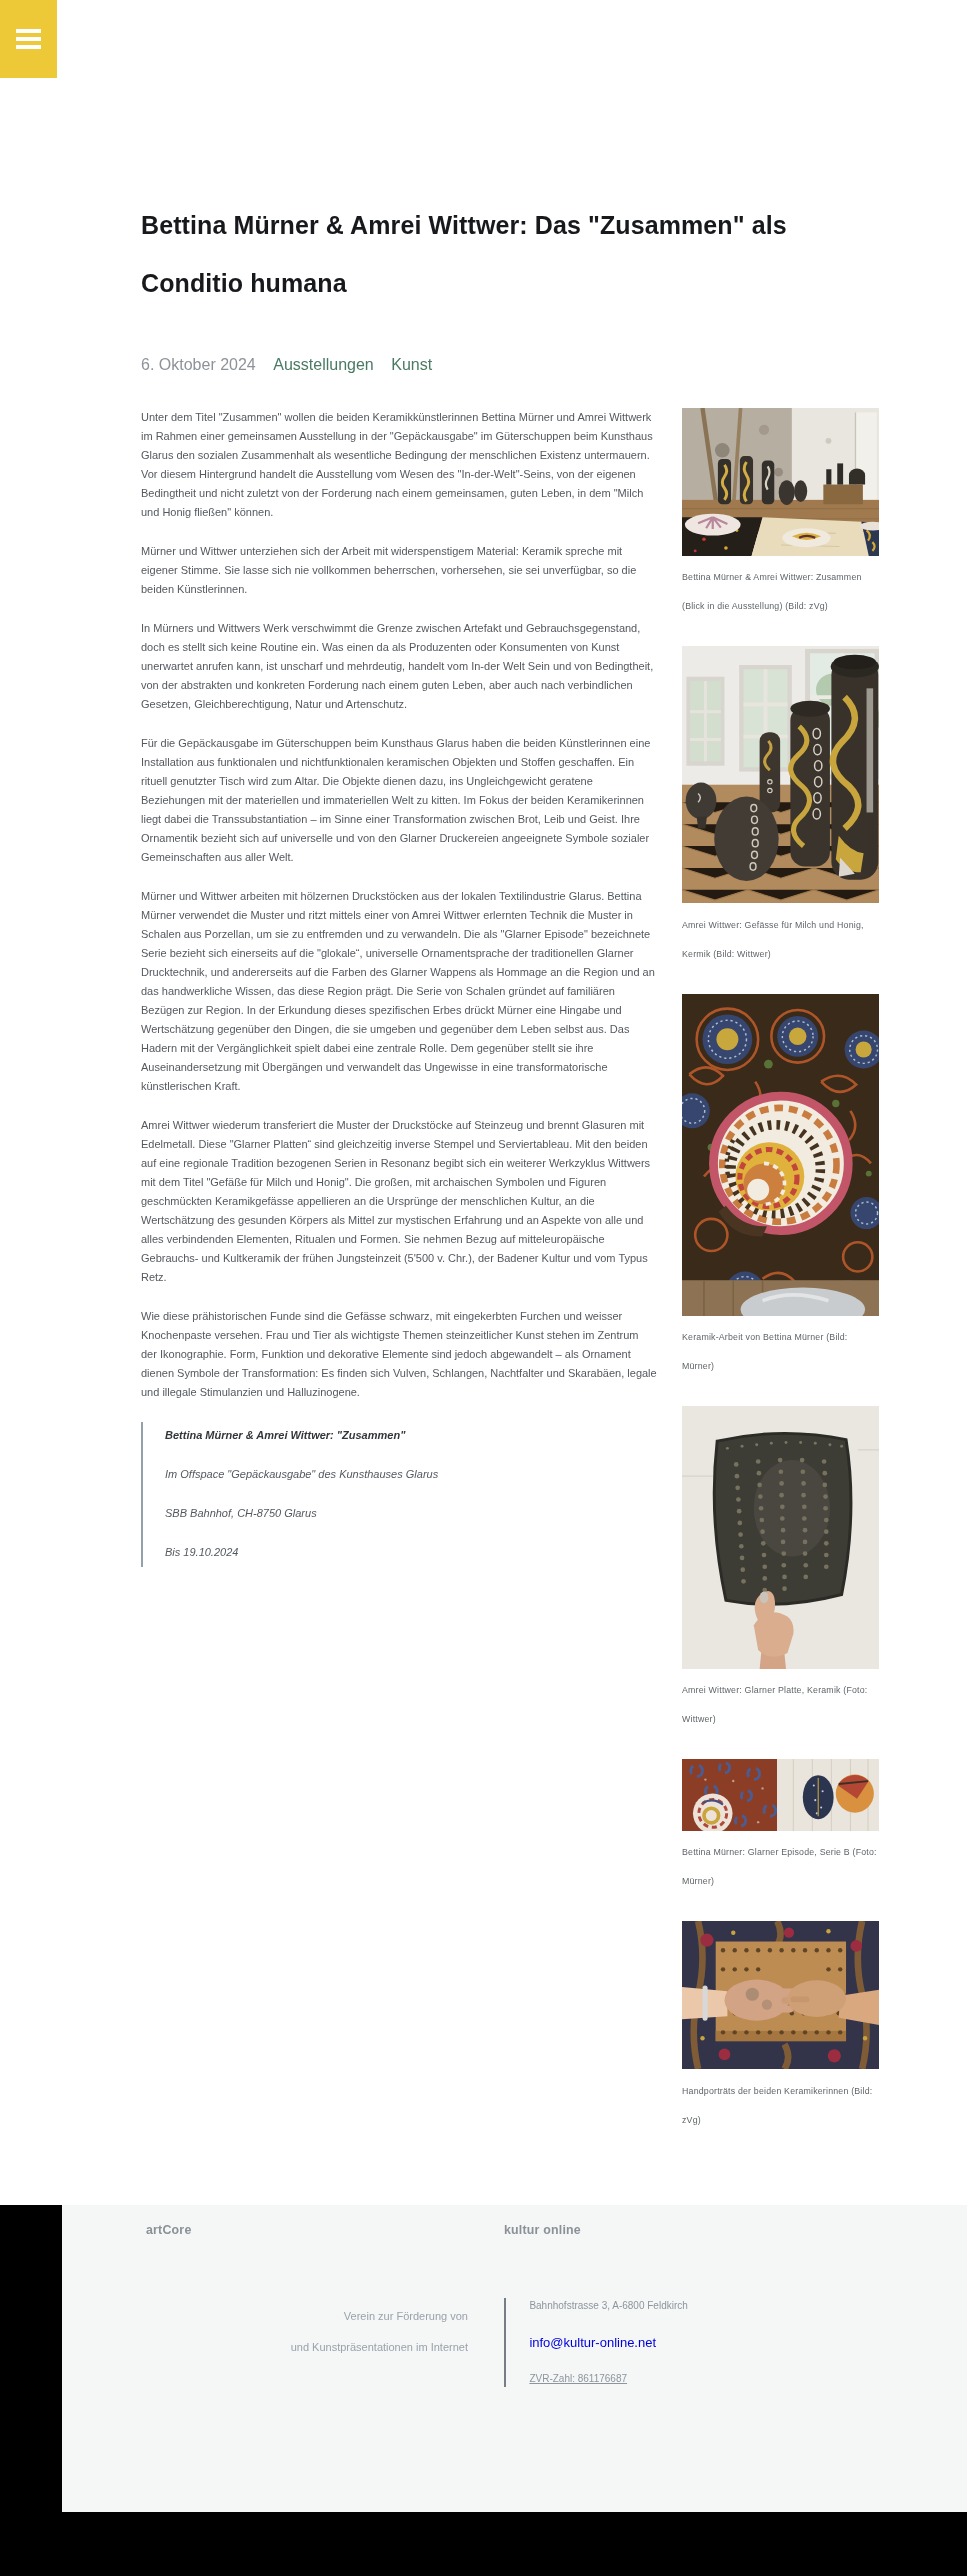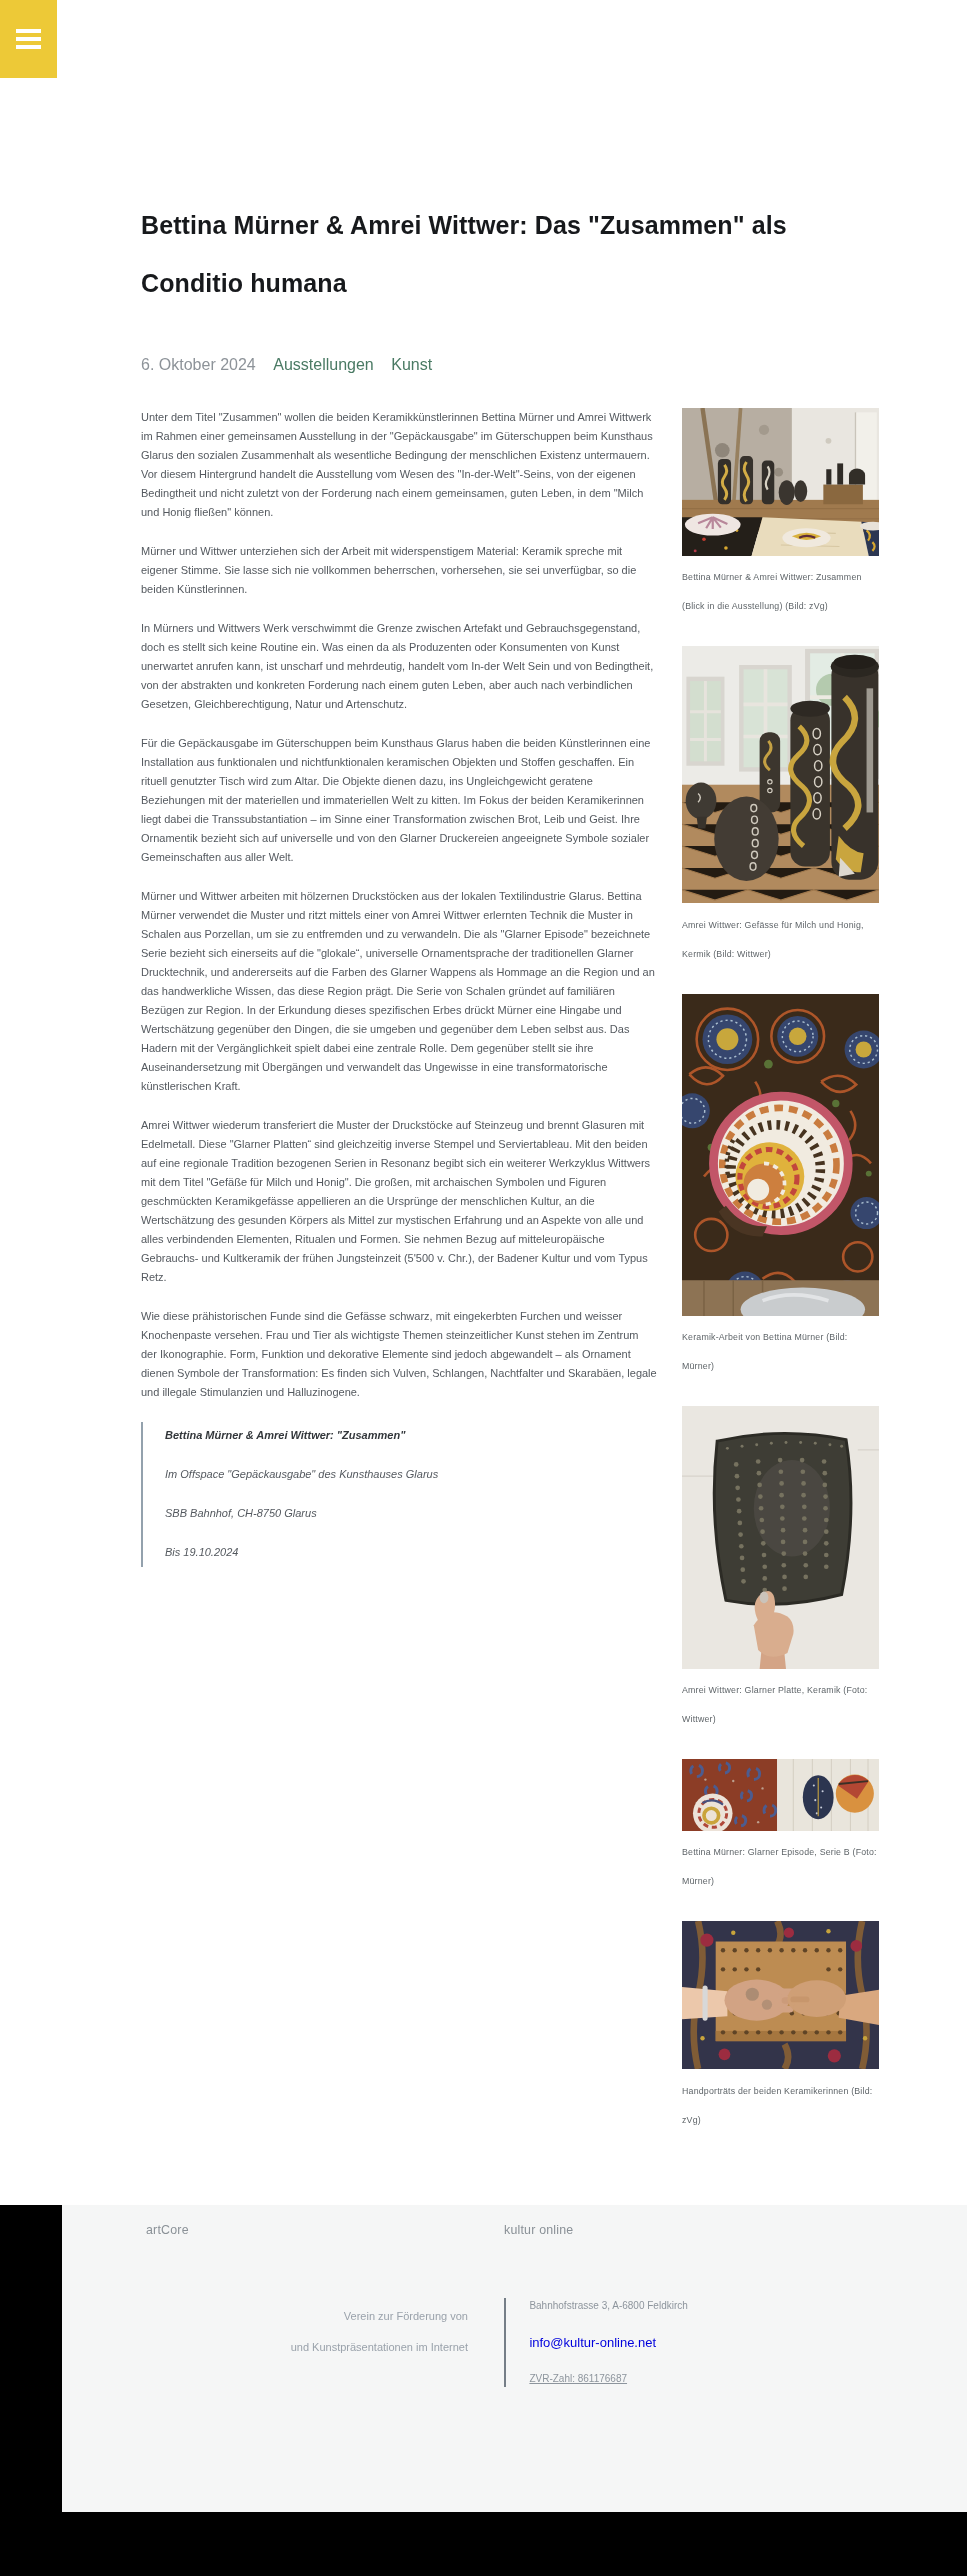--- a/index.html
+++ b/index.html
@@ -27,21 +27,21 @@
 
   
   .sidebar{width:197px;}
   figure.fig{margin:0 0 25px 0;}
   figure.fig .img{width:197px;display:block;line-height:0;cursor:pointer;}
   figure.fig svg{display:block;}
   figure.fig figcaption{margin-top:7.3px;font-size:8.8px;line-height:29px;color:#5f6569;letter-spacing:0.2px;}
 
   
   .footer{position:absolute;left:0;top:2205px;width:968px;height:307px;background:#f5f6f6;}
-  .footer h3{margin:0;font-size:12.4px;font-weight:normal;color:#8a9197;letter-spacing:0.2px;}
+  .footer h3{margin:0;font-size:12.4px;font-weight:bold;color:#8a9197;letter-spacing:0.2px;}
   .fcol-left{position:absolute;left:146px;top:17.5px;width:322px;}
   .fcol-right{position:absolute;left:504px;top:17.5px;width:365px;}
   .flines{margin-top:64px;font-size:11px;line-height:31px;color:#9aa2ab;text-align:right;}
   .contact{margin-top:61px;border-left:2.9px solid #757e87;padding:2.9px 0 2.9px 23.4px;}
   .contact-line{font-size:10px;color:#8d959d;margin-bottom:23.4px;}
   .contact-line:last-child{margin-bottom:0;text-decoration:underline;}
   a.email{display:block;color:#0000dd;text-decoration:none;font-size:13px;margin-bottom:23.4px;cursor:pointer;}
 
   .black-left{position:absolute;left:0;top:2205px;width:62px;height:371px;background:#000000;}
   .black-bottom{position:absolute;left:0;top:2512px;width:968px;height:64px;background:#000000;}

